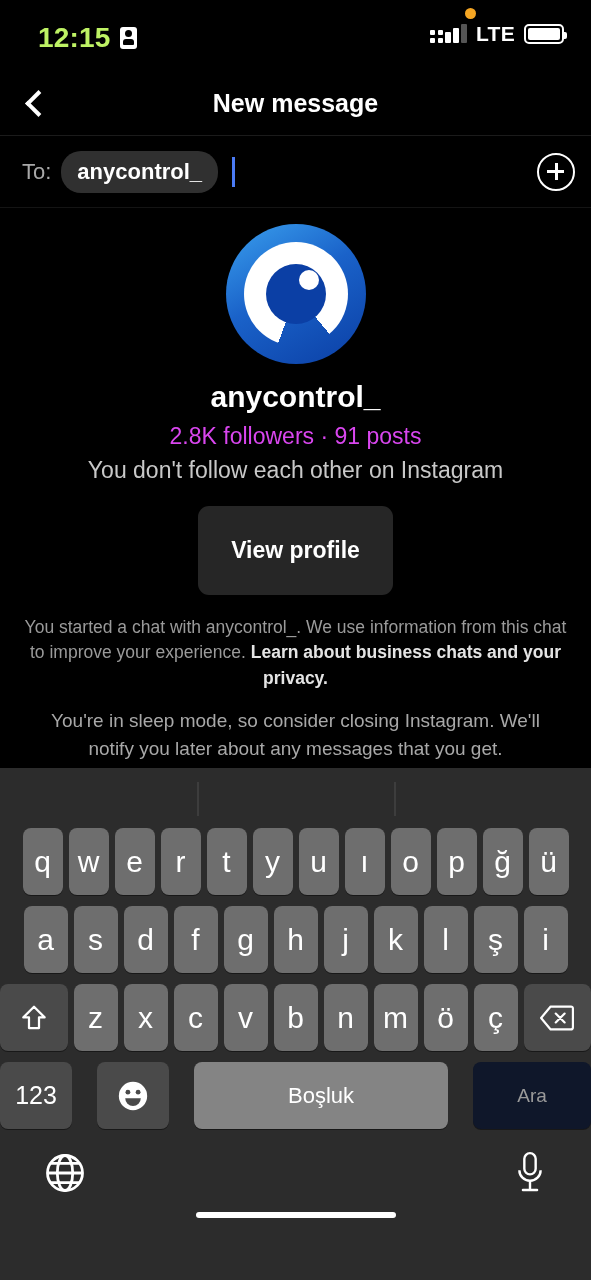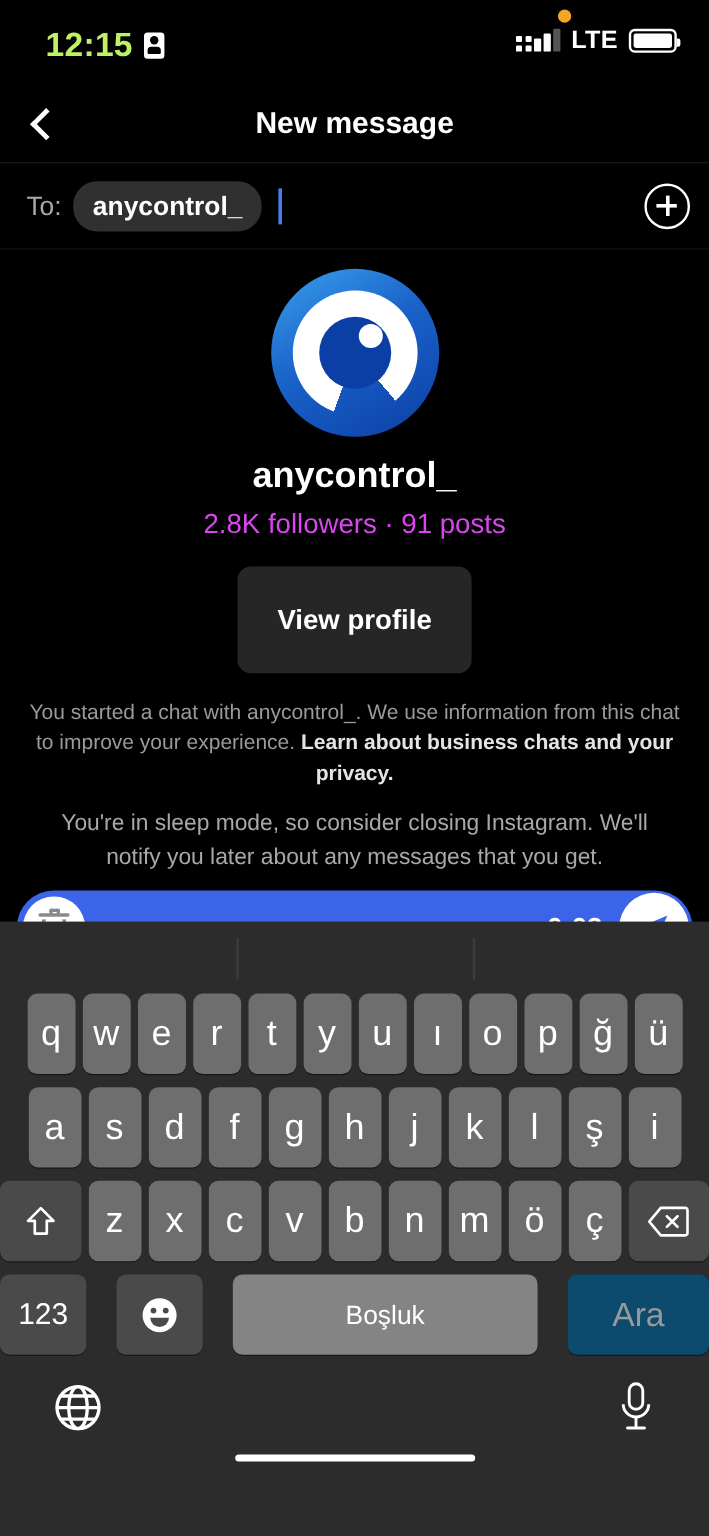--- a/index.html
+++ b/index.html
@@ -96,21 +96,21 @@
          font-size:30px; font-weight:400; box-shadow:0 1px 0 rgba(0,0,0,.45); }
   .krow1 .key { width:40px; }
   .krow2 { padding:0 6px; }
   .krow2 .key { width:44px; }
   .krow3 .key { width:44px; }
   .key.dark { background:#4a4a4a; width:72px; }
   .krow4 { gap:25px; margin-top:2px; }
   .key.num { background:#4a4a4a; width:72px; font-size:25px; }
   .key.emo { background:#4a4a4a; width:72px; }
   .key.space { background:#848484; flex:1; max-width:288px; font-size:22px; }
-  .key.ret { background:#0c4a6e; width:118px; font-size:28px; color:#9a9a9a; }
+  .key.ret { background:#0f172a; width:118px; font-size:19px; color:#9a9a9a; }
 
   .shift-ic { width:30px; height:30px; }
   .bksp-ic { width:36px; height:28px; }
   .emoji-ic { width:34px; height:34px; }
 
   .kbd-bottom { position:relative; height:92px; }
   .globe { position:absolute; left:44px; top:12px; width:42px; height:42px; }
   .mic { position:absolute; right:44px; top:10px; width:34px; height:46px; }
   .home-ind { position:absolute; left:50%; transform:translateX(-50%); bottom:14px; width:200px; height:6px; background:#fff; border-radius:3px; }
 </style>
@@ -158,20 +158,21 @@
     <div class="plus-btn"></div>
   </div>
 
   <div class="profile">
     <div class="avatar">
       <span class="white-ring"></span>
       <span class="pupil-hl"></span>
     </div>
     <div class="uname">anycontrol_</div>
     <div class="meta">2.8K followers · 91 posts</div>
+    <div class="relation">You don't follow each other on Instagram</div>
     <div class="view-profile">View profile</div>
   </div>
 
   <div class="disclaimer">
     <span>You started a chat with anycontrol_. We use information from this chat to improve your experience. </span><span class="link">Learn about business chats and your privacy.</span>
   </div>
   <div class="sleep-note">You're in sleep mode, so consider closing Instagram. We'll notify you later about any messages that you get.</div>
 
   <div class="rec-wrap">
     <div class="rec-bar">

